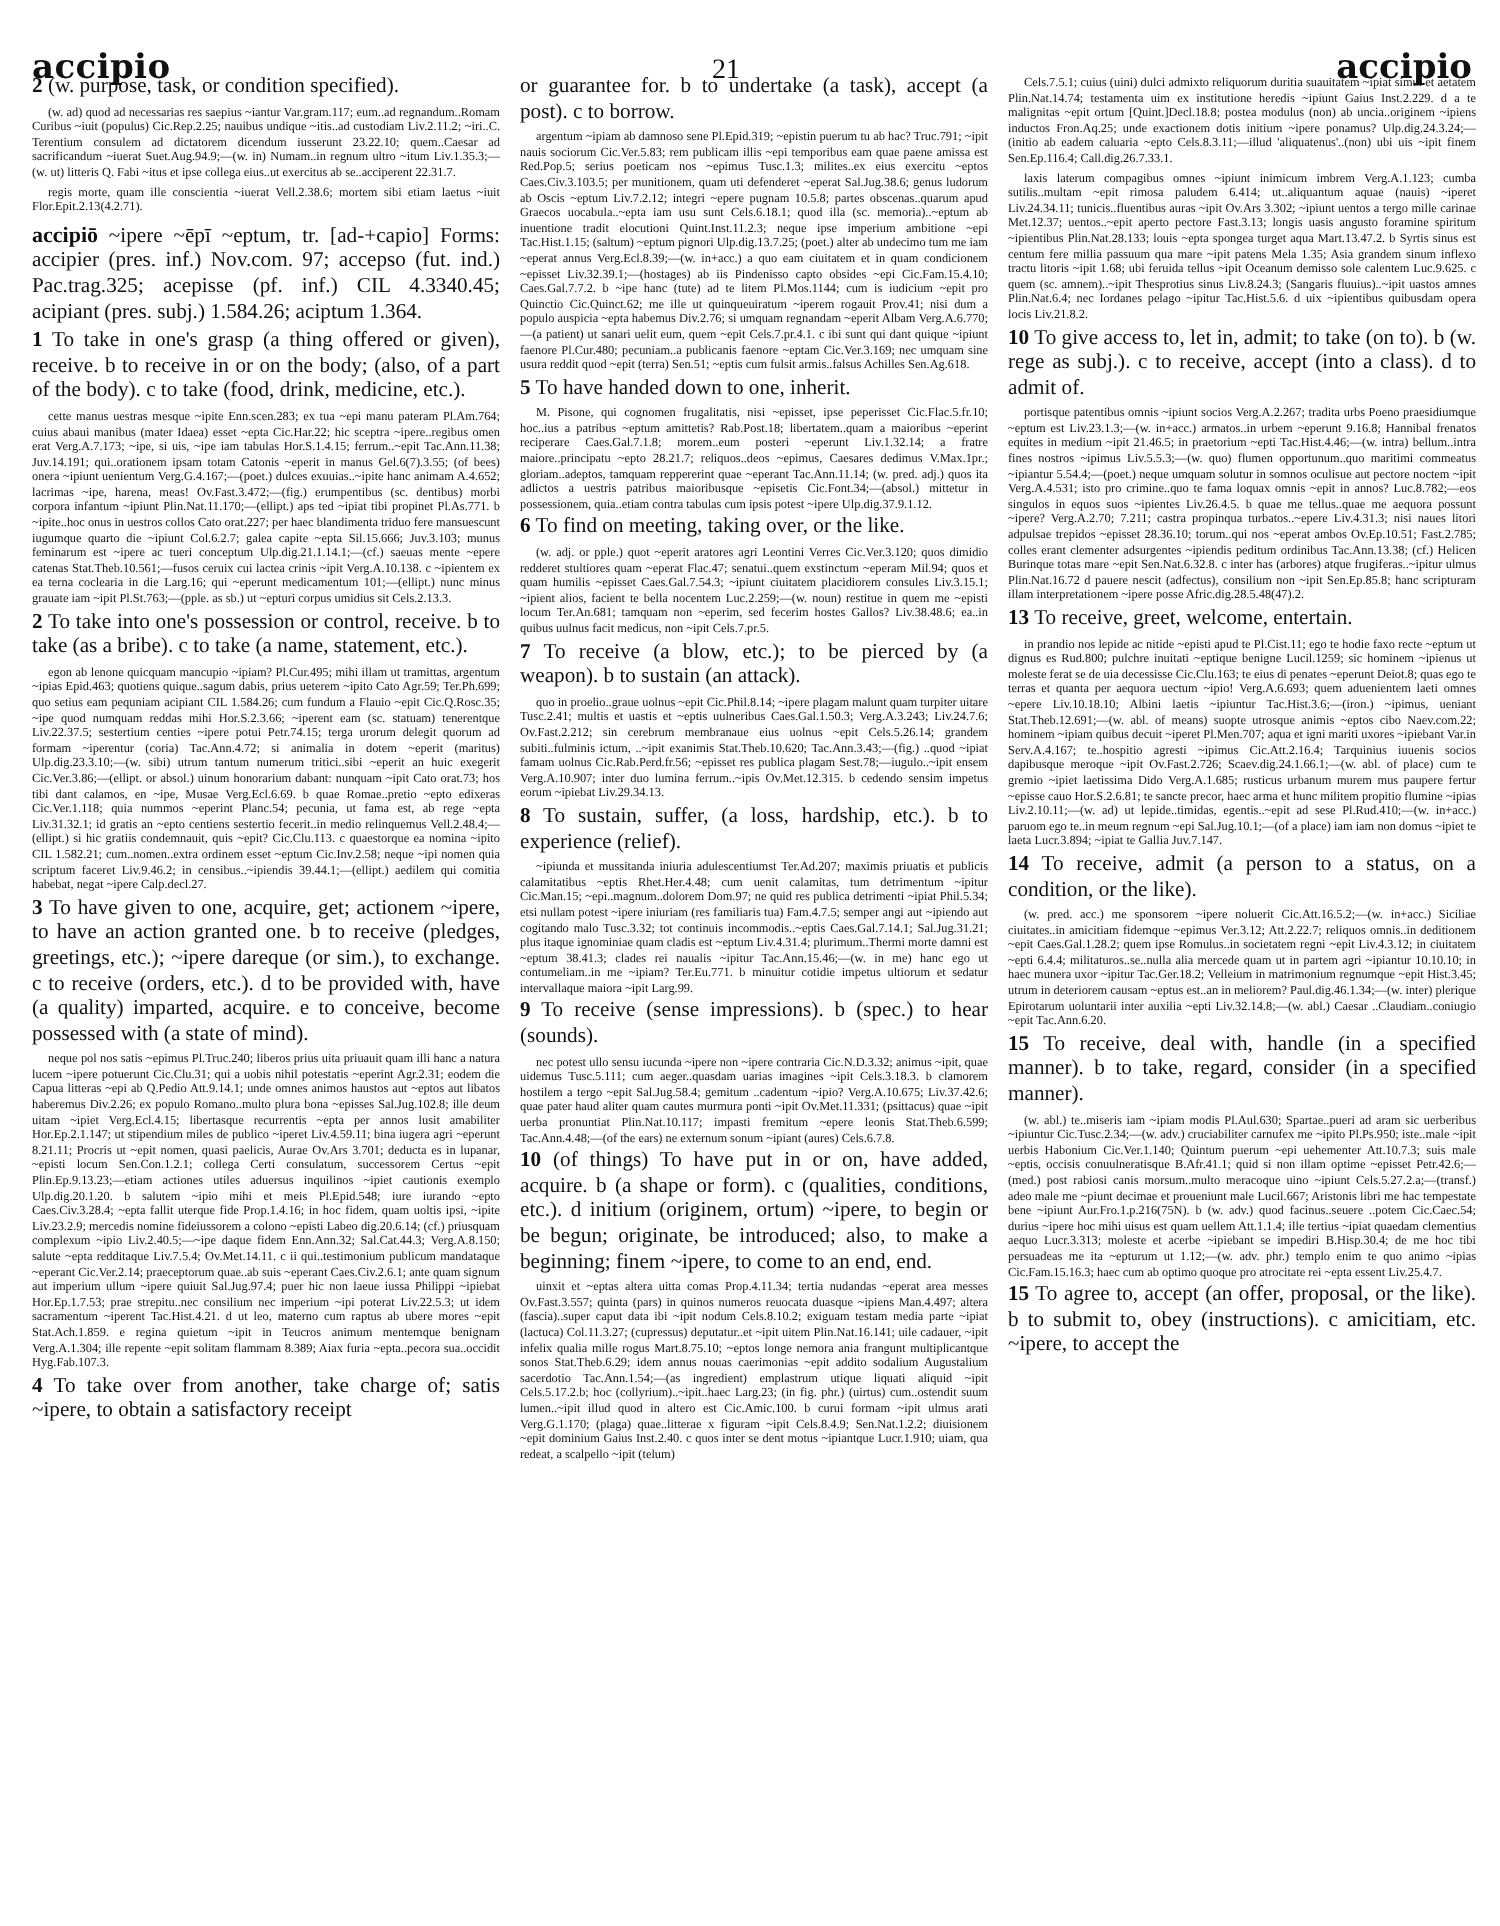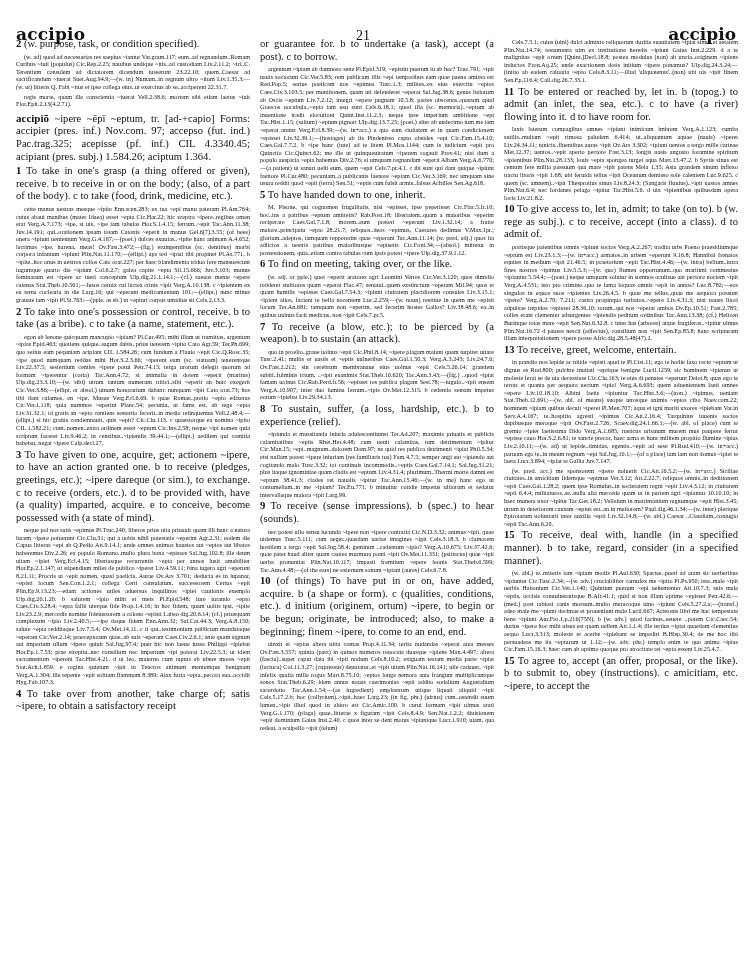--- a/index.html
+++ b/index.html
@@ -51,24 +51,24 @@
       <p class="cit">quo in proelio..graue uolnus ~epit Cic.Phil.8.14; ~ipere plagam malunt quam turpiter uitare Tusc.2.41; multis et uastis et ~eptis uulneribus Caes.Gal.1.50.3; Verg.A.3.243; Liv.24.7.6; Ov.Fast.2.212; sin cerebrum membranaue eius uolnus ~epit Cels.5.26.14; grandem subiti..fulminis ictum, ..~ipit exanimis Stat.Theb.10.620; Tac.Ann.3.43;—(fig.) ..quod ~ipiat famam uolnus Cic.Rab.Perd.fr.56; ~episset res publica plagam Sest.78;—iugulo..~ipit ensem Verg.A.10.907; inter duo lumina ferrum..~ipis Ov.Met.12.315. b cedendo sensim impetus eorum ~ipiebat Liv.29.34.13.</p>
       <p class="def"><span class="num">8</span> <span>To sustain, suffer, (a loss, hardship, etc.). b to experience (relief).</span></p>
       <p class="cit">~ipiunda et mussitanda iniuria adulescentiumst Ter.Ad.207; maximis priuatis et publicis calamitatibus ~eptis Rhet.Her.4.48; cum uenit calamitas, tum detrimentum ~ipitur Cic.Man.15; ~epi..magnum..dolorem Dom.97; ne quid res publica detrimenti ~ipiat Phil.5.34; etsi nullam potest ~ipere iniuriam (res familiaris tua) Fam.4.7.5; semper angi aut ~ipiendo aut cogitando malo Tusc.3.32; tot continuis incommodis..~eptis Caes.Gal.7.14.1; Sal.Jug.31.21; plus itaque ignominiae quam cladis est ~eptum Liv.4.31.4; plurimum..Thermi morte damni est ~eptum 38.41.3; clades rei naualis ~ipitur Tac.Ann.15.46;—(w. in me) hanc ego ut contumeliam..in me ~ipiam? Ter.Eu.771. b minuitur cotidie impetus ultiorum et sedatur intervallaque maiora ~ipit Larg.99.</p>
       <p class="def"><span class="num">9</span> <span>To receive (sense impressions). b (spec.) to hear (sounds).</span></p>
       <p class="cit">nec potest ullo sensu iucunda ~ipere non ~ipere contraria Cic.N.D.3.32; animus ~ipit, quae uidemus Tusc.5.111; cum aeger..quasdam uarias imagines ~ipit Cels.3.18.3. b clamorem hostilem a tergo ~epit Sal.Jug.58.4; gemitum ..cadentum ~ipio? Verg.A.10.675; Liv.37.42.6; quae pater haud aliter quam cautes murmura ponti ~ipit Ov.Met.11.331; (psittacus) quae ~ipit uerba pronuntiat Plin.Nat.10.117; impasti fremitum ~epere leonis Stat.Theb.6.599; Tac.Ann.4.48;—(of the ears) ne externum sonum ~ipiant (aures) Cels.6.7.8.</p>
       <p class="def"><span class="num">10</span> <span>(of things) To have put in or on, have added, acquire. b (a shape or form). c (qualities, conditions, etc.). d initium (originem, ortum) ~ipere, to begin or be begun; originate, be introduced; also, to make a beginning; finem ~ipere, to come to an end, end.</span></p>
       <p class="cit">uinxit et ~eptas altera uitta comas Prop.4.11.34; tertia nudandas ~eperat area messes Ov.Fast.3.557; quinta (pars) in quinos numeros reuocata duasque ~ipiens Man.4.497; altera (fascia)..super caput data ibi ~ipit nodum Cels.8.10.2; exiguam testam media parte ~ipiat (lactuca) Col.11.3.27; (cupressus) deputatur..et ~ipit uitem Plin.Nat.16.141; uile cadauer, ~ipit infelix qualia mille rogus Mart.8.75.10; ~eptos longe nemora ania frangunt multiplicantque sonos Stat.Theb.6.29; idem annus nouas caerimonias ~epit addito sodalium Augustalium sacerdotio Tac.Ann.1.54;—(as ingredient) emplastrum utique liquati aliquid ~ipit Cels.5.17.2.b; hoc (collyrium)..~ipit..haec Larg.23; (in fig. phr.) (uirtus) cum..ostendit suum lumen..~ipit illud quod in altero est Cic.Amic.100. b curui formam ~ipit ulmus arati Verg.G.1.170; (plaga) quae..litterae x figuram ~ipit Cels.8.4.9; Sen.Nat.1.2.2; diuisionem ~epit dominium Gaius Inst.2.40. c quos inter se dent motus ~ipiantque Lucr.1.910; uiam, qua redeat, a scalpello ~ipit (telum)</p>
     </div>
   <div class="col">
       <p class="cit">Cels.7.5.1; cuius (uini) dulci admixto reliquorum duritia suauitatem ~ipiat simul et aetatem Plin.Nat.14.74; testamenta uim ex institutione heredis ~ipiunt Gaius Inst.2.229. d a te malignitas ~epit ortum [Quint.]Decl.18.8; postea modulus (non) ab uncia..originem ~ipiens inductos Fron.Aq.25; unde exactionem dotis initium ~ipere ponamus? Ulp.dig.24.3.24;—(initio ab eadem caluaria ~epto Cels.8.3.11;—illud 'aliquatenus'..(non) ubi uis ~ipit finem Sen.Ep.116.4; Call.dig.26.7.33.1.</p>
-      <p class="def"><span class="num">11</span> <span>To be entered or reached by, let in. b (topog.) to admit (an inlet, the sea, etc.). c to have (a river) flowing into it. d to have room for.</span></p>
       <p class="cit">laxis laterum compagibus omnes ~ipiunt inimicum imbrem Verg.A.1.123; cumba sutilis..multam ~epit rimosa paludem 6.414; ut..aliquantum aquae (nauis) ~iperet Liv.24.34.11; tunicis..fluentibus auras ~ipit Ov.Ars 3.302; ~ipiunt uentos a tergo mille carinae Met.12.37; uentos..~epit aperto pectore Fast.3.13; longis uasis angusto foramine spiritum ~ipientibus Plin.Nat.28.133; louis ~epta spongea turget aqua Mart.13.47.2. b Syrtis sinus est centum fere millia passuum qua mare ~ipit patens Mela 1.35; Asia grandem sinum inflexo tractu litoris ~ipit 1.68; ubi feruida tellus ~ipit Oceanum demisso sole calentem Luc.9.625. c quem (sc. amnem)..~ipit Thesprotius sinus Liv.8.24.3; (Sangaris fluuius)..~ipit uastos amnes Plin.Nat.6.4; nec Iordanes pelago ~ipitur Tac.Hist.5.6. d uix ~ipientibus quibusdam opera locis Liv.21.8.2.</p>
       <p class="def"><span class="num">10</span> <span>To give access to, let in, admit; to take (on to). b (w. rege as subj.). c to receive, accept (into a class). d to admit of.</span></p>
       <p class="cit">portisque patentibus omnis ~ipiunt socios Verg.A.2.267; tradita urbs Poeno praesidiumque ~eptum est Liv.23.1.3;—(w. in+acc.) armatos..in urbem ~eperunt 9.16.8; Hannibal frenatos equites in medium ~ipit 21.46.5; in praetorium ~epti Tac.Hist.4.46;—(w. intra) bellum..intra fines nostros ~ipimus Liv.5.5.3;—(w. quo) flumen opportunum..quo maritimi commeatus ~ipiantur 5.54.4;—(poet.) neque umquam solutur in somnos oculisue aut pectore noctem ~ipit Verg.A.4.531; isto pro crimine..quo te fama loquax omnis ~epit in annos? Luc.8.782;—eos singulos in equos suos ~ipientes Liv.26.4.5. b quae me tellus..quae me aequora possunt ~ipere? Verg.A.2.70; 7.211; castra propinqua turbatos..~epere Liv.4.31.3; nisi naues litori adpulsae trepidos ~episset 28.36.10; torum..qui nos ~eperat ambos Ov.Ep.10.51; Fast.2.785; colles erant clementer adsurgentes ~ipiendis peditum ordinibus Tac.Ann.13.38; (cf.) Helicen Burinque totas mare ~epit Sen.Nat.6.32.8. c inter has (arbores) atque frugiferas..~ipitur ulmus Plin.Nat.16.72 d pauere nescit (adfectus), consilium non ~ipit Sen.Ep.85.8; hanc scripturam illam interpretationem ~ipere posse Afric.dig.28.5.48(47).2.</p>
       <p class="def"><span class="num">13</span> <span>To receive, greet, welcome, entertain.</span></p>
       <p class="cit">in prandio nos lepide ac nitide ~episti apud te Pl.Cist.11; ego te hodie faxo recte ~eptum ut dignus es Rud.800; pulchre inuitati ~eptique benigne Lucil.1259; sic hominem ~ipienus ut moleste ferat se de uia decessisse Cic.Clu.163; te eius di penates ~eperunt Deiot.8; quas ego te terras et quanta per aequora uectum ~ipio! Verg.A.6.693; quem aduenientem laeti omnes ~epere Liv.10.18.10; Albini laetis ~ipiuntur Tac.Hist.3.6;—(iron.) ~ipimus, ueniant Stat.Theb.12.691;—(w. abl. of means) suopte utrosque animis ~eptos cibo Naev.com.22; hominem ~ipiam quibus decuit ~iperet Pl.Men.707; aqua et igni mariti uxores ~ipiebant Var.in Serv.A.4.167; te..hospitio agresti ~ipimus Cic.Att.2.16.4; Tarquinius iuuenis socios dapibusque meroque ~ipit Ov.Fast.2.726; Scaev.dig.24.1.66.1;—(w. abl. of place) cum te gremio ~ipiet laetissima Dido Verg.A.1.685; rusticus urbanum murem mus paupere fertur ~episse cauo Hor.S.2.6.81; te sancte precor, haec arma et hunc militem propitio flumine ~ipias Liv.2.10.11;—(w. ad) ut lepide..timidas, egentis..~epit ad sese Pl.Rud.410;—(w. in+acc.) paruom ego te..in meum regnum ~epi Sal.Jug.10.1;—(of a place) iam iam non domus ~ipiet te laeta Lucr.3.894; ~ipiat te Gallia Juv.7.147.</p>
+      <p class="def"><span class="num">14</span> <span>To receive, admit (a person to a status, on a condition, or the like).</span></p>
       <p class="cit">(w. pred. acc.) me sponsorem ~ipere noluerit Cic.Att.16.5.2;—(w. in+acc.) Siciliae ciuitates..in amicitiam fidemque ~epimus Ver.3.12; Att.2.22.7; reliquos omnis..in deditionem ~epit Caes.Gal.1.28.2; quem ipse Romulus..in societatem regni ~epit Liv.4.3.12; in ciuitatem ~epti 6.4.4; militaturos..se..nulla alia mercede quam ut in partem agri ~ipiantur 10.10.10; in haec munera uxor ~ipitur Tac.Ger.18.2; Velleium in matrimonium regnumque ~epit Hist.3.45; utrum in deteriorem causam ~eptus est..an in meliorem? Paul.dig.46.1.34;—(w. inter) plerique Epirotarum uoluntarii inter auxilia ~epti Liv.32.14.8;—(w. abl.) Caesar ..Claudiam..coniugio ~epit Tac.Ann.6.20.</p>
       <p class="def"><span class="num">15</span> <span>To receive, deal with, handle (in a specified manner). b to take, regard, consider (in a specified manner).</span></p>
       <p class="cit">(w. abl.) te..miseris iam ~ipiam modis Pl.Aul.630; Spartae..pueri ad aram sic uerberibus ~ipiuntur Cic.Tusc.2.34;—(w. adv.) cruciabiliter carnufex me ~ipito Pl.Ps.950; iste..male ~ipit uerbis Habonium Cic.Ver.1.140; Quintum puerum ~epi uehementer Att.10.7.3; suis male ~eptis, occisis conuulneratisque B.Afr.41.1; quid si non illam optime ~episset Petr.42.6;—(med.) post rabiosi canis morsum..multo meracoque uino ~ipiunt Cels.5.27.2.a;—(transf.) adeo male me ~piunt decimae et proueniunt male Lucil.667; Aristonis libri me hac tempestate bene ~ipiunt Aur.Fro.1.p.216(75N). b (w. adv.) quod facinus..seuere ..potem Cic.Caec.54; durius ~ipere hoc mihi uisus est quam uellem Att.1.1.4; ille tertius ~ipiat quaedam clementius aequo Lucr.3.313; moleste et acerbe ~ipiebant se impediri B.Hisp.30.4; de me hoc tibi persuadeas me ita ~epturum ut 1.12;—(w. adv. phr.) templo enim te quo animo ~ipias Cic.Fam.15.16.3; haec cum ab optimo quoque pro atrocitate rei ~epta essent Liv.25.4.7.</p>
       <p class="def"><span class="num">15</span> <span>To agree to, accept (an offer, proposal, or the like). b to submit to, obey (instructions). c amicitiam, etc. ~ipere, to accept the</span></p>
     </div>
 </div>
 
 </body></html>

